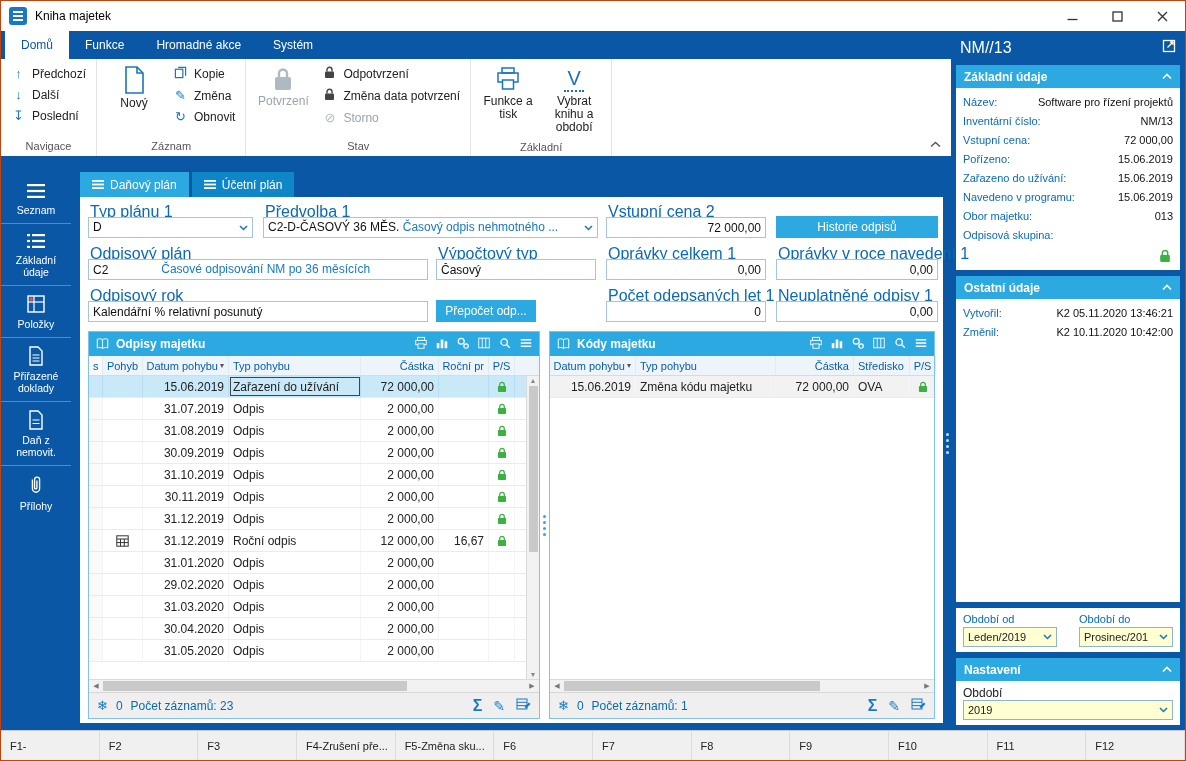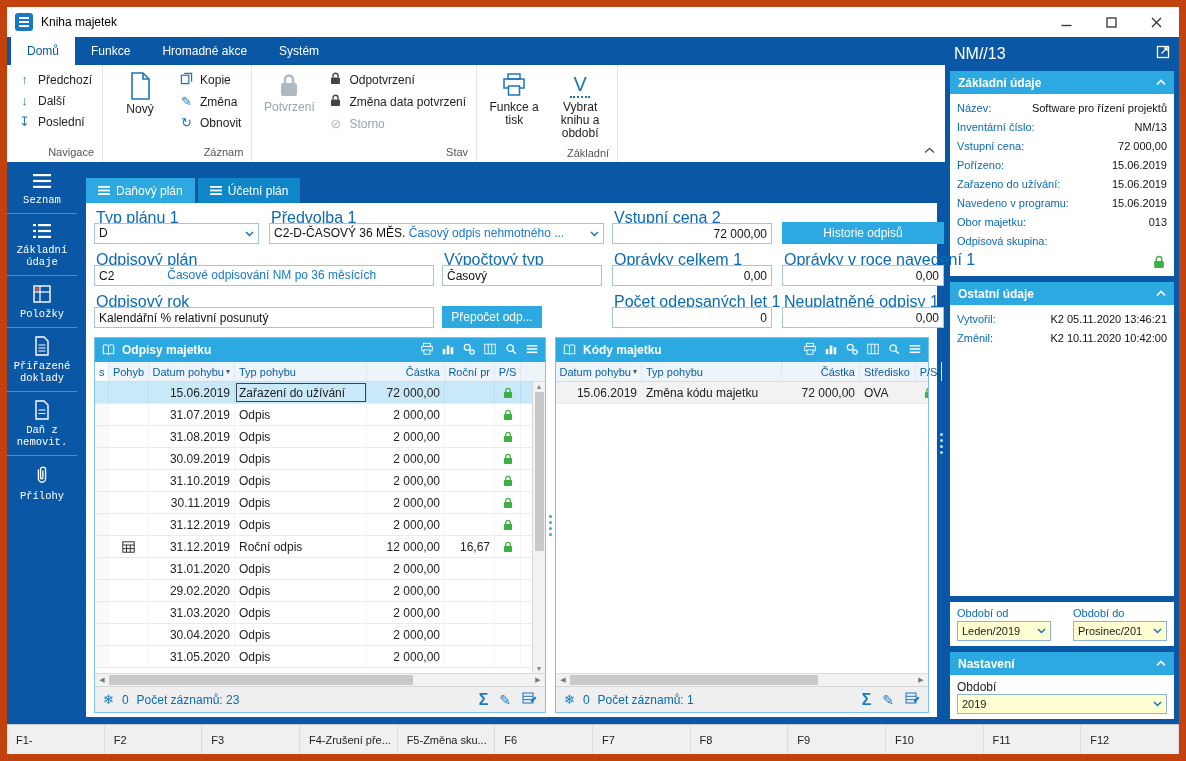--- a/index.html
+++ b/index.html
@@ -1,49 +1,49 @@
 <!DOCTYPE html>
 <html><head>
 <meta charset="utf-8">
 <style>
   * { box-sizing:border-box; margin:0; padding:0; }
   body { font-family:"Liberation Sans",sans-serif; font-size:12px; color:#222; background:#9c9c9c; }
-  .w { width:1186px; height:761px; background:#fff; border:7px solid #c2410c; display:flex; flex-direction:column; overflow:hidden; }
+  .w { width:1186px; height:761px; background:#fff; border:1px solid #c2410c; display:flex; flex-direction:column; overflow:hidden; }
 
   
   .tb { height:30px; display:flex; align-items:center; background:#fff; flex:0 0 auto; }
   .appico { width:18px; height:18px; margin:0 8px; border-radius:3px; background:#1779C4; position:relative; }
   .appico::after { content:""; position:absolute; left:4px; top:4px; right:4px; height:2px; background:#fff; box-shadow:0 4px 0 #fff, 0 8px 0 #fff; }
   .tbtitle { font-size:12px; color:#000; }
   .tbsp { flex:1; }
   .wbtn { width:45px; height:30px; display:flex; align-items:center; justify-content:center; color:#333; }
 
   
   .bodyrow { flex:1; display:flex; min-height:0; }
   .lc { flex:1; display:flex; flex-direction:column; min-width:0; }
 
   
   .rtabs { height:28px; background:#0A58A5; display:flex; align-items:stretch; padding-left:4px; flex:0 0 auto; }
   .rtab { padding:0 16px; color:#fff; display:flex; align-items:center; font-size:12px; }
   .rtab.act { background:#fff; color:#0A58A5; }
   .rbody { height:97px; background:#fff; display:flex; position:relative; flex:0 0 auto; }
   .rgroup { display:flex; flex-direction:column; border-right:1px solid #e4e4e4; padding:3px 6px 0 6px; }
   .rgc { flex:1; display:flex; gap:4px; }
-  .rgl { text-align:right; font-size:11px; color:#555; padding:3px 2px 4px; }
+  .rgl { text-align:center; font-size:11px; color:#555; padding:3px 2px 4px; }
   .vstack { display:flex; flex-direction:column; gap:2px; padding-top:2px; }
   .sitem { display:flex; align-items:center; gap:6px; font-size:12px; color:#222; padding:2px 4px; white-space:nowrap; }
   .sitem .gly { color:#1779C4; font-size:13px; width:15px; text-align:center; }
   .bigbtn { width:62px; display:flex; flex-direction:column; align-items:center; gap:3px; padding:4px 2px; text-align:center; font-size:12px; line-height:13px; }
   .dis { color:#9aa4ac; }
   .rfill { flex:1; border-right:none; }
   .chev { position:absolute; right:10px; bottom:5px; }
 
   
   .main { flex:1; display:flex; background:#0A58A5; min-height:0; }
-  .sb { width:70px; flex:0 0 auto; display:flex; flex-direction:column; padding-top:2px;font-family:Liberation Mono, monospace; }
+  .sb { width:70px; flex:0 0 auto; display:flex; flex-direction:column; padding-top:18px; }
   .sbi { display:flex; flex-direction:column; align-items:center; gap:4px; padding:8px 2px 7px; color:#fff; font-size:10.5px; text-align:center; line-height:12px; }
   .sbi + .sbi { border-top:1px solid rgba(255,255,255,.3); }
   .ct { flex:1; display:flex; flex-direction:column; padding-left:9px; min-width:0; }
   .vsplit { width:8px; flex:0 0 auto; display:flex; align-items:center; justify-content:center; }
   .dots { display:flex; flex-direction:column; gap:3px; }
   .dots i { width:3px; height:3px; border-radius:50%; background:#2BA9E0; display:block; }
   .vsplit .dots i { background:#BFE0F5; }
 
   .ctabs { height:25px; display:flex; gap:3px; margin-top:16px; flex:0 0 auto; }
   .ctab { display:flex; align-items:center; gap:6px; padding:0 12px; color:#fff; font-size:12px; }

